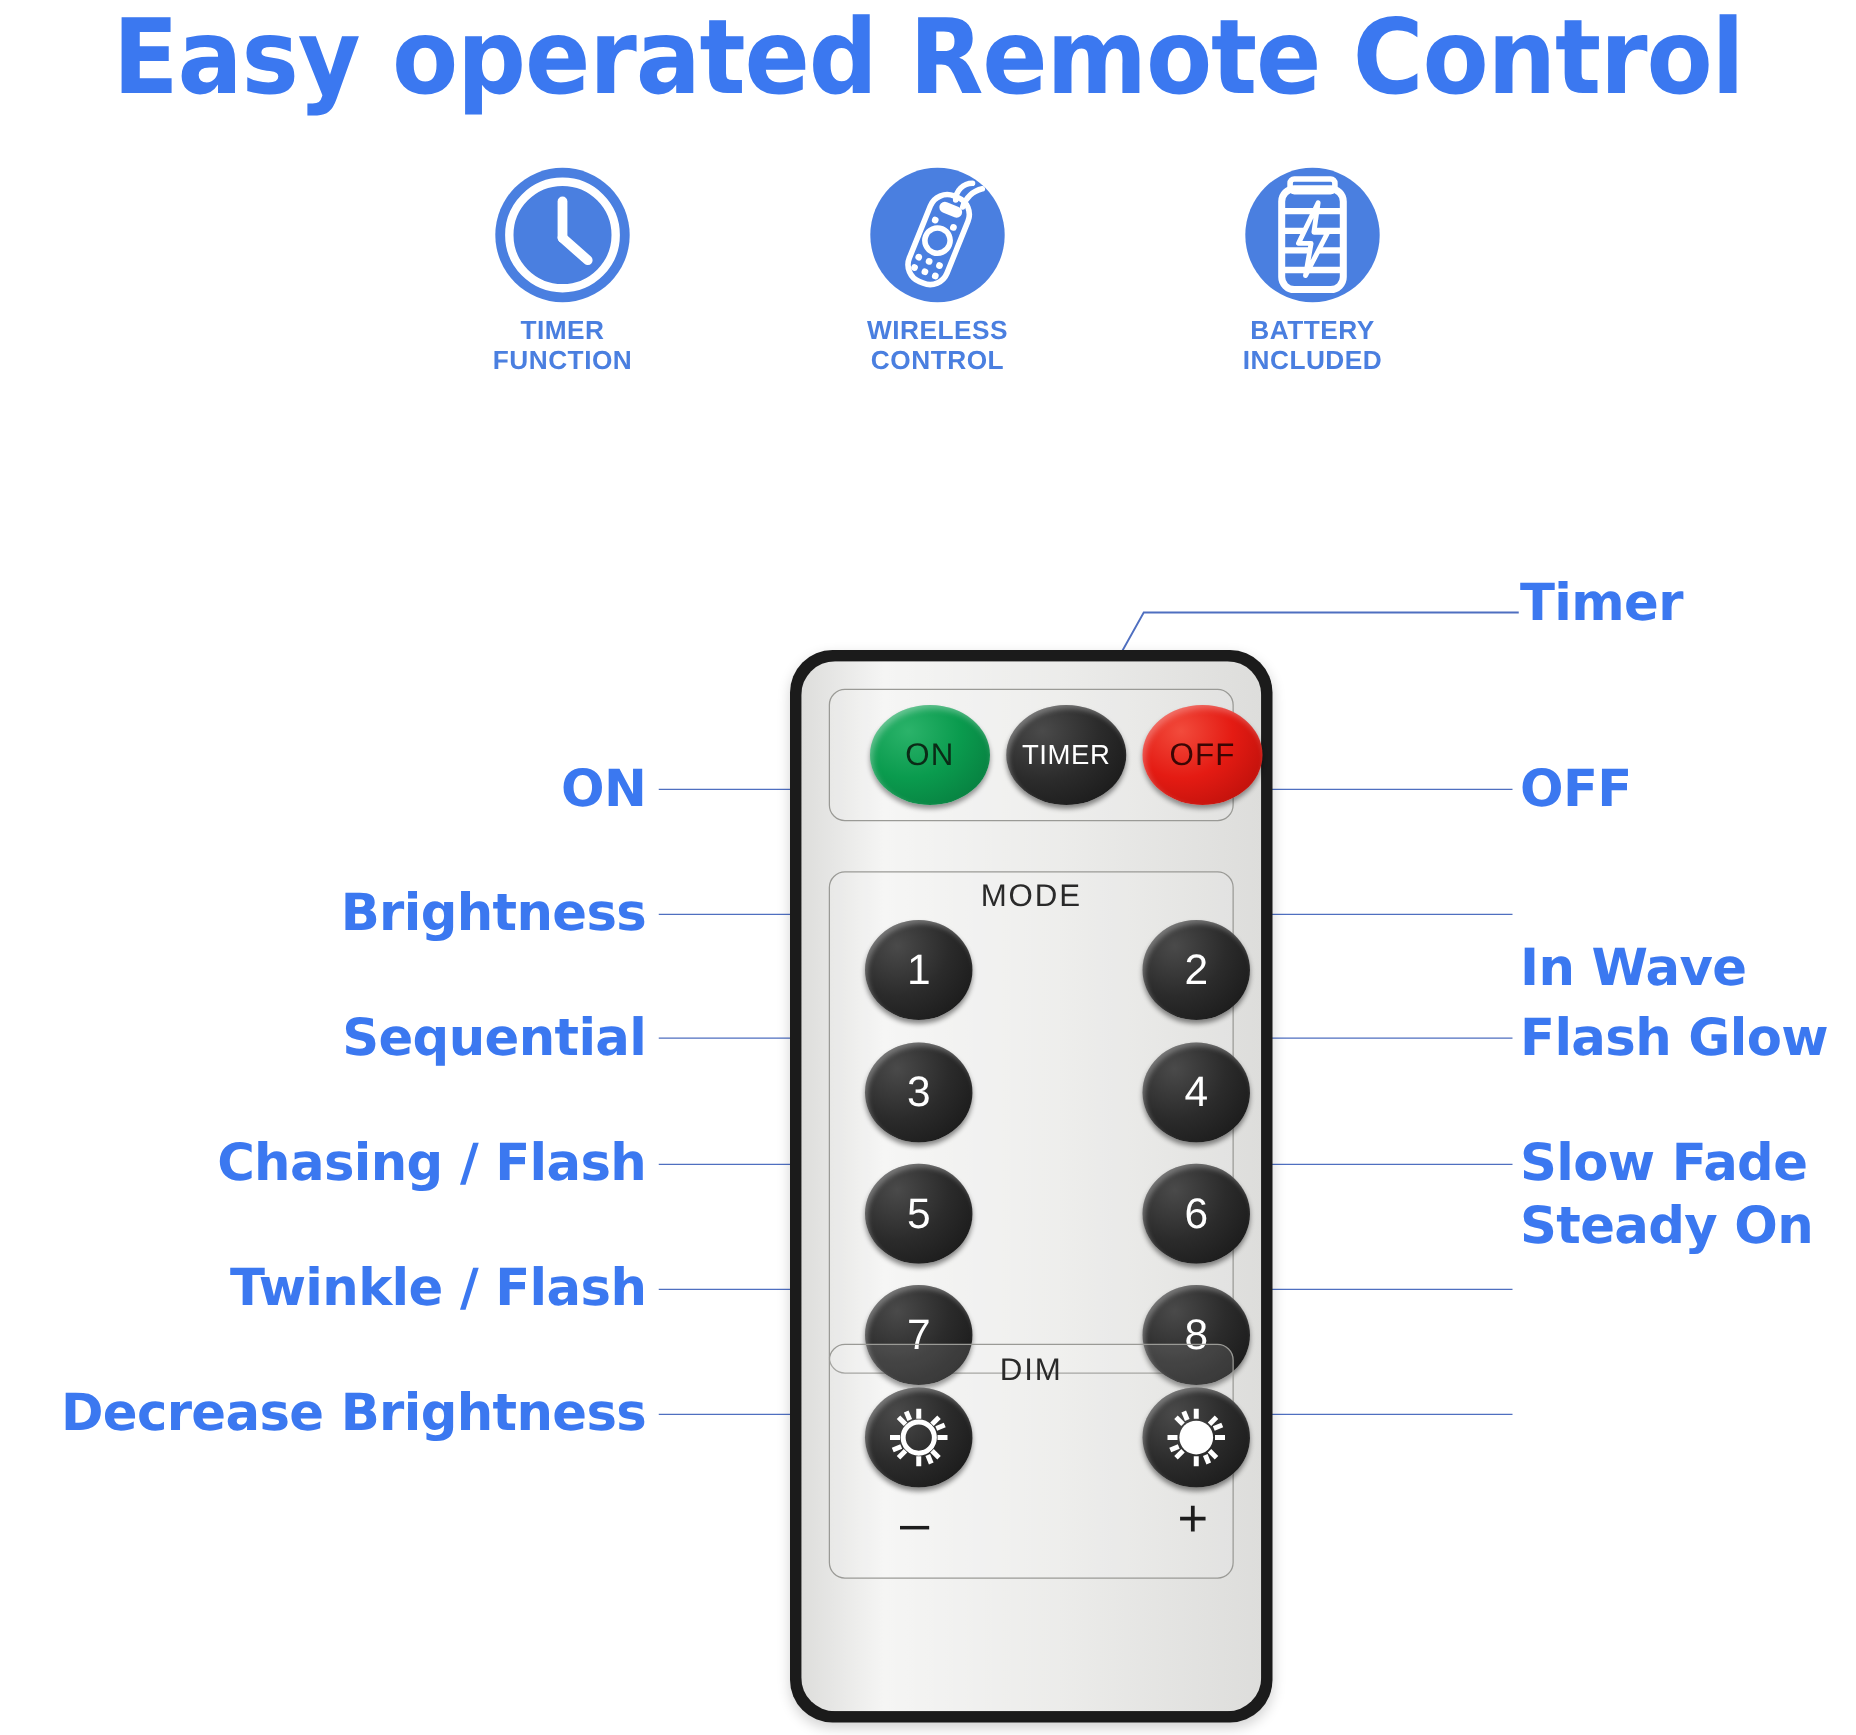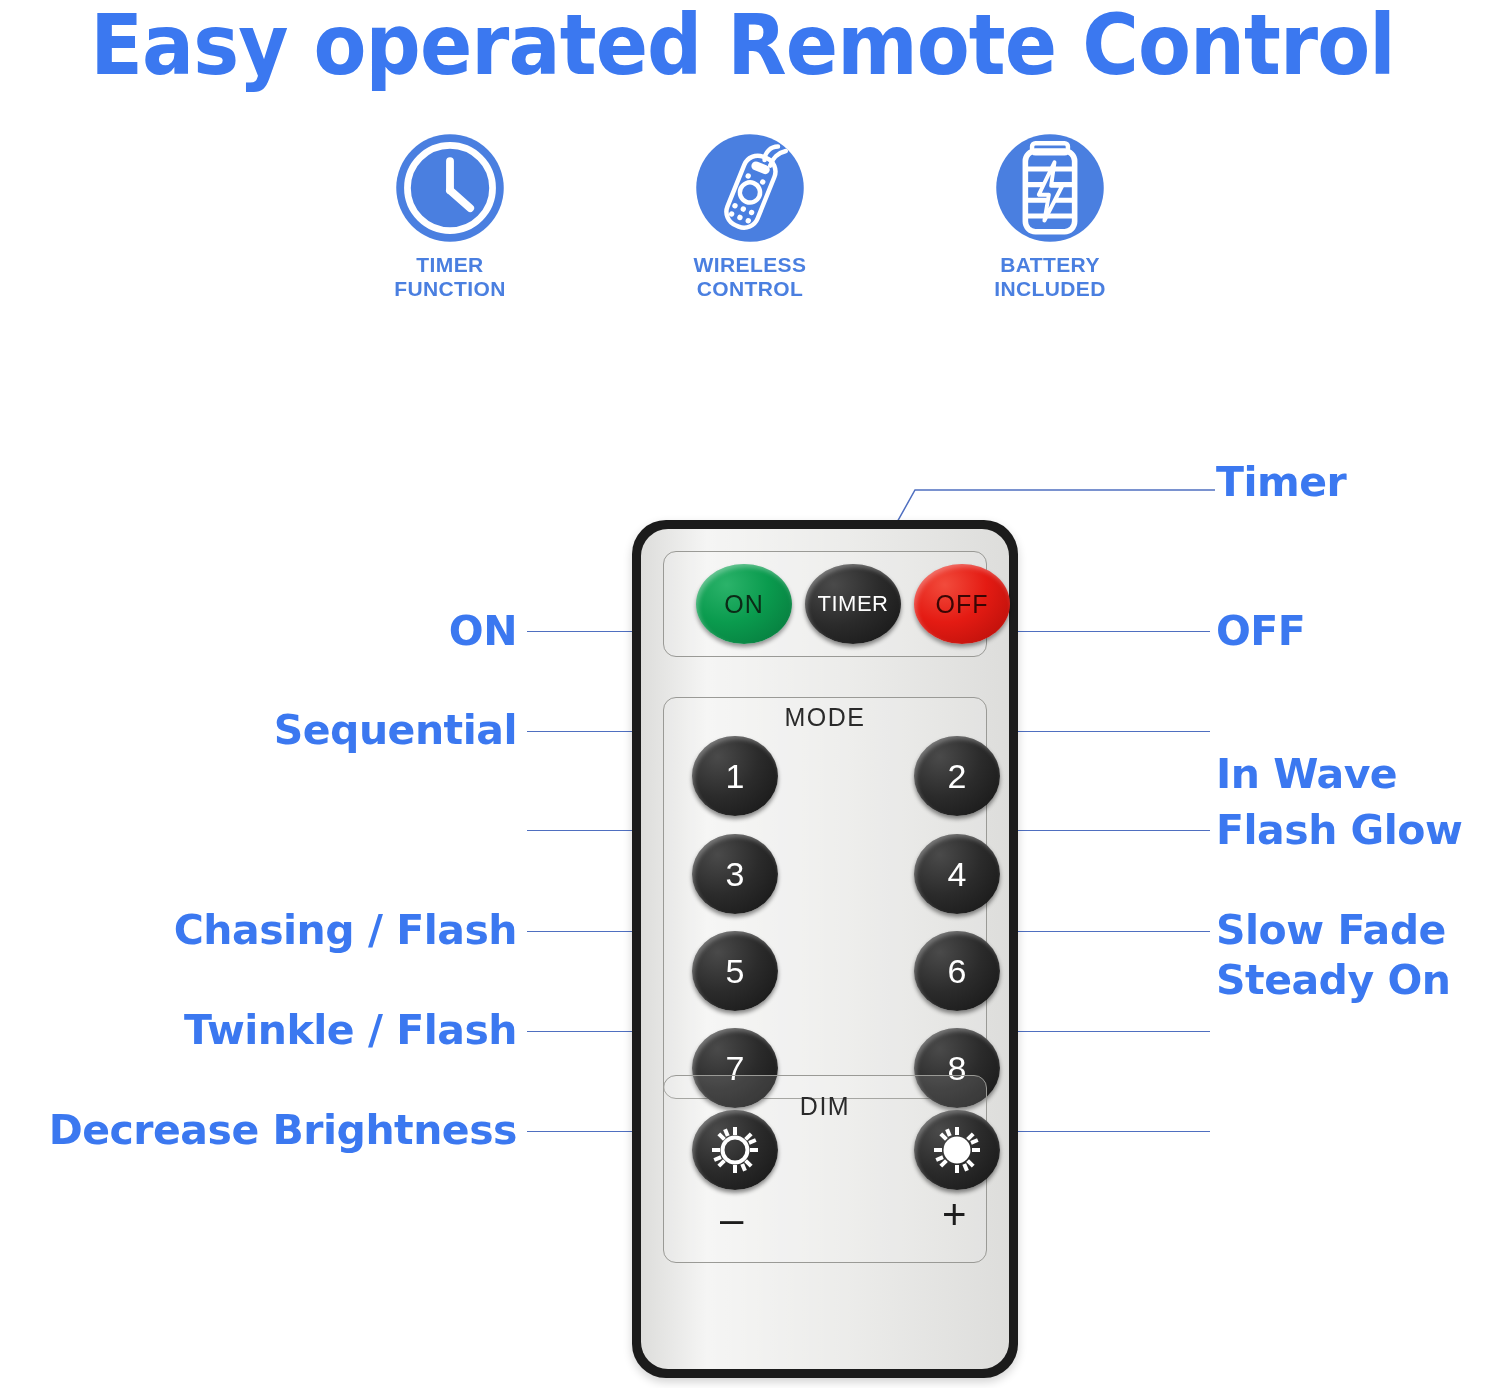--- a/index.html
+++ b/index.html
@@ -138,21 +138,21 @@
     position: absolute;
     left: 0;
     right: 0;
     text-align: center;
     font-family: "Liberation Sans", sans-serif;
     font-size: 25px;
     letter-spacing: 1.5px;
     color: #2a2a2a;
   }
   .panel-title.mode { top: 5px; }
-  .panel-title.dim { top: 16px; }
+  .panel-title.dim { top: 6px; }
 
   
   .btn {
     position: absolute;
     width: 86px;
     height: 80px;
     border-radius: 50%;
     display: flex;
     align-items: center;
     justify-content: center;
@@ -278,21 +278,22 @@
   <div class="leader" style="left:960px;  top:631px;  width:250px;"></div>
   <div class="leader" style="left:955px;  top:731px;  width:255px;"></div>
   <div class="leader" style="left:955px;  top:830px;  width:255px;"></div>
   <div class="leader" style="left:955px;  top:931px;  width:255px;"></div>
   <div class="leader" style="left:955px;  top:1031px; width:255px;"></div>
   <div class="leader" style="left:955px;  top:1131px; width:255px;"></div>
 
   <div class="callout timer-label" style="top:459px;">Timer</div>
 
   <div class="callout left" style="top:608px;">ON</div>
-  <div class="callout left" style="top:707px;">Sequential</div>
+  <div class="callout left" style="top:707px;">Brightness</div>
+  <div class="callout left" style="top:807px;">Sequential</div>
   <div class="callout left" style="top:907px;">Chasing / Flash</div>
   <div class="callout left" style="top:1007px;">Twinkle / Flash</div>
   <div class="callout left" style="top:1107px;">Decrease Brightness</div>
 
   <div class="callout right" style="top:608px;">OFF</div>
   <div class="callout right" style="top:707px;margin-top:44px;">In Wave</div>
   <div class="callout right" style="top:807px;">Flash Glow</div>
   <div class="callout right" style="top:907px;">Slow Fade</div>
   <div class="callout right" style="top:957px;">Steady On</div>
 

